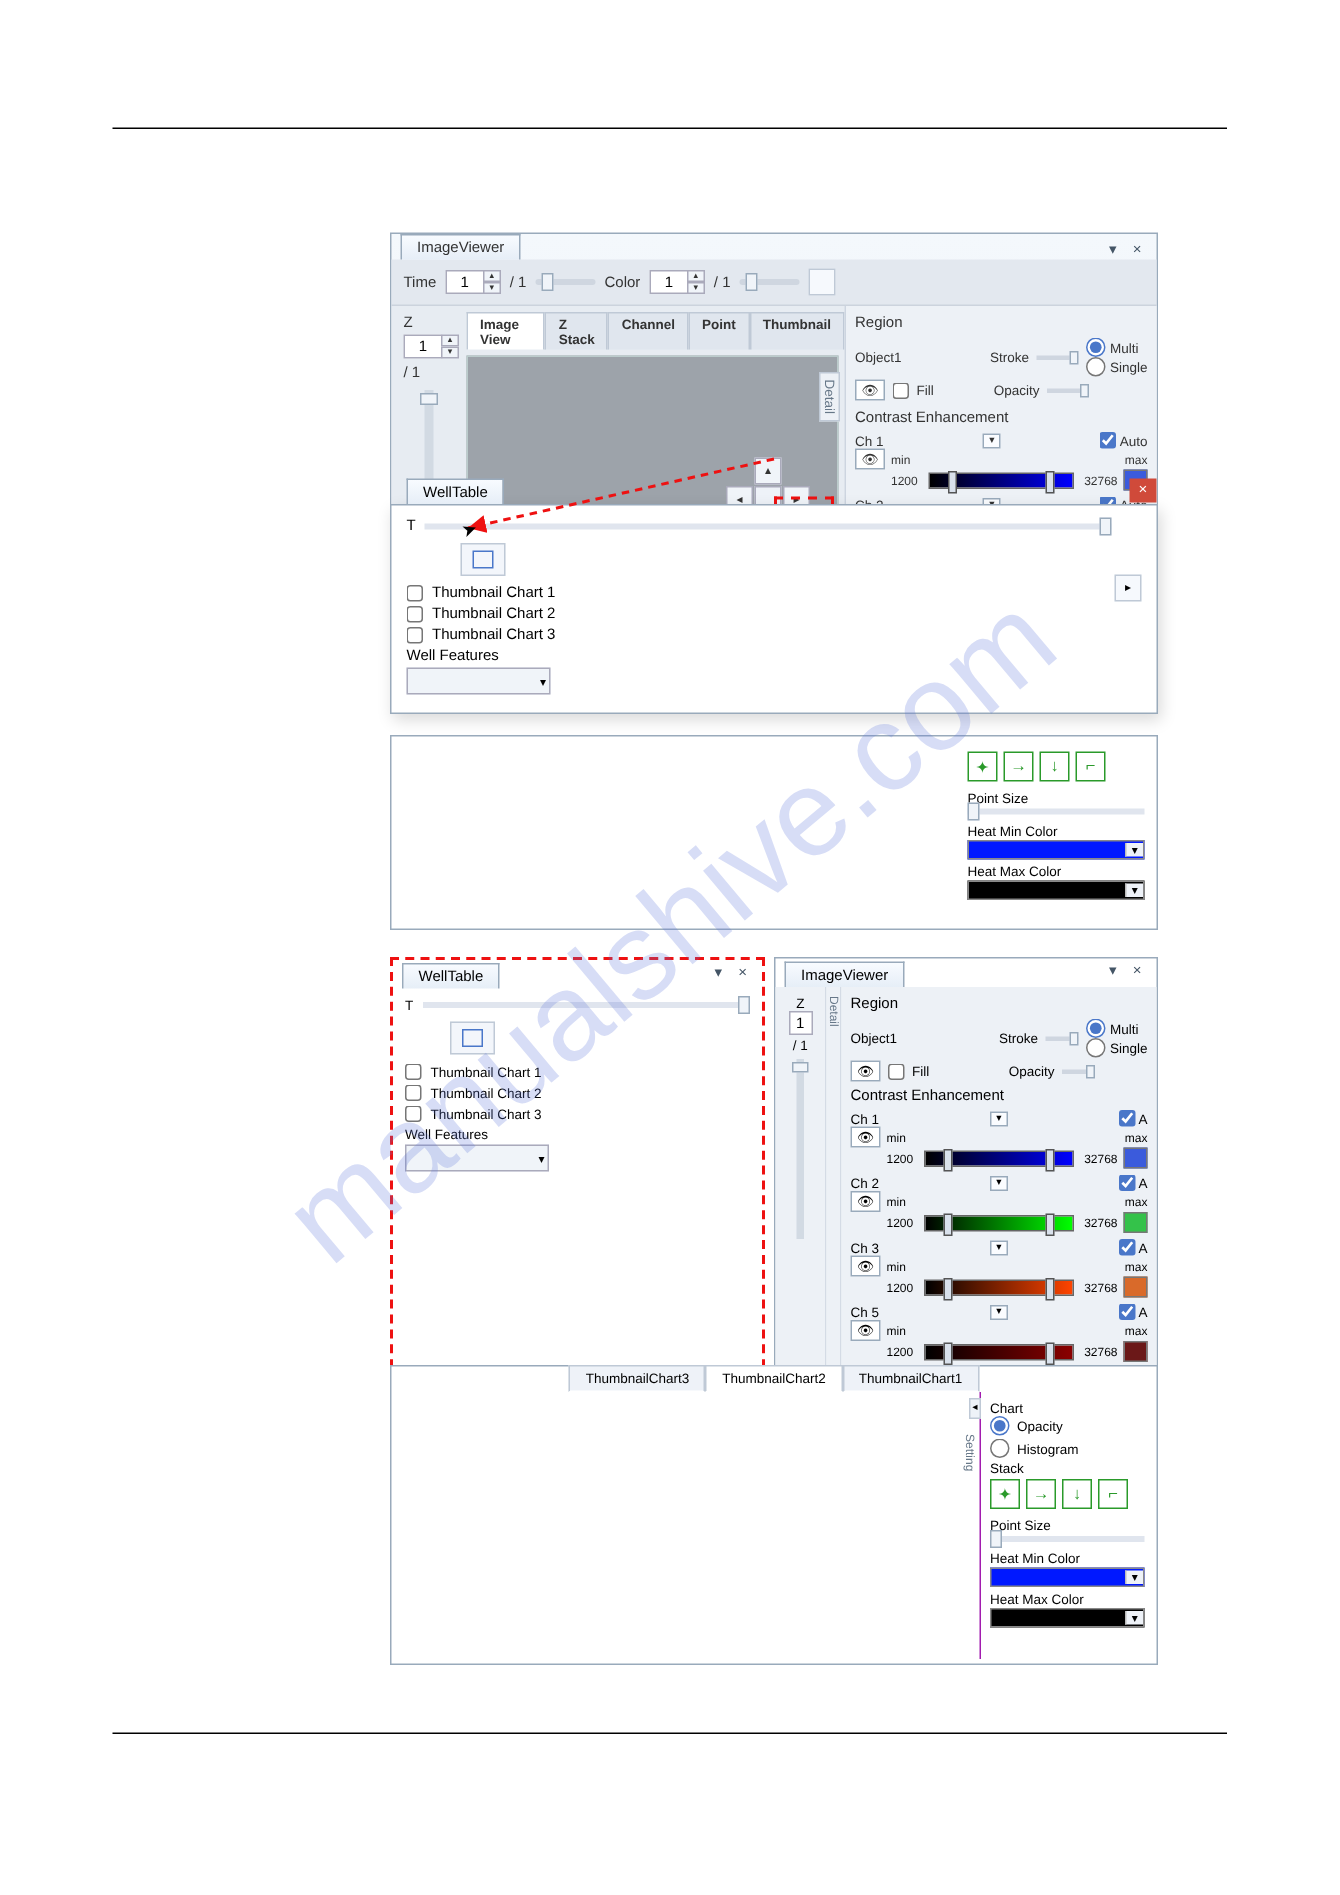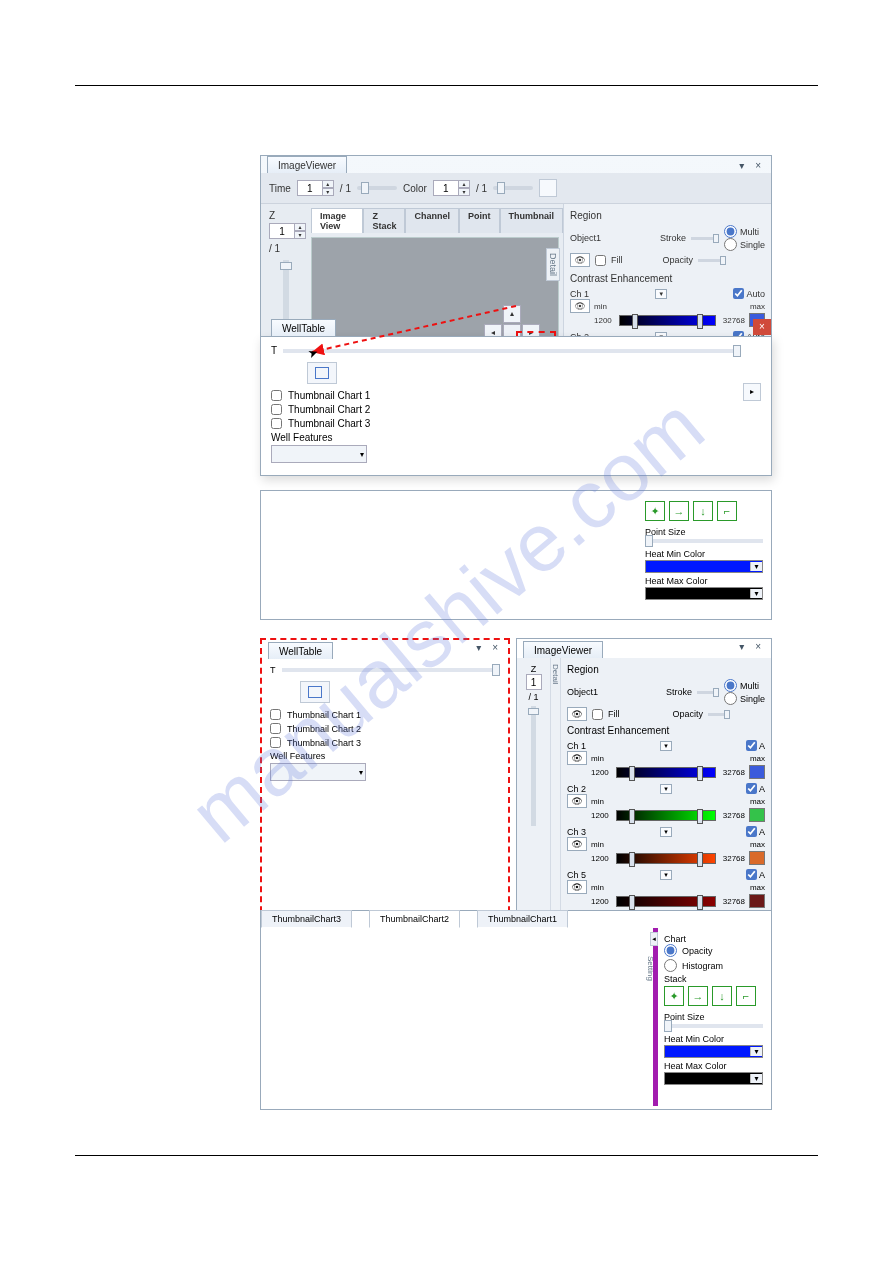--- a/index.html
+++ b/index.html
@@ -107,26 +107,26 @@
   .wt2-body { padding:6px 8px 8px; font-size:9px; }
   .iv2 { flex:1; border:1px solid #9ab; background:#fff; position:relative; }
   .iv2-body { display:flex; font-size:9px; }
   .iv2-left { width:34px; padding:6px 2px; background:#edf1f6; border-right:1px solid #d4dbe5; }
   .iv2-left .vslider { width:5px; height:120px; background:#d2dae3; margin:4px auto; position:relative; }
   .iv2-left .vslider .thumb { position:absolute; top:2px; left:-3px; width:11px; height:7px; background:#f0f4f9; border:1px solid #9ab; }
   .iv2-right { flex:1; padding:4px 6px 6px; background:#edf1f6; }
 
   
   .shot3 { position:absolute; left:260px; top:910px; width:512px; border:1px solid #9ab; background:#fff; height:200px; }
-  .tabs3 { display:flex; gap:17px; margin-top:-1px; }
+  .tabs3 { display:flex; gap:0; margin-top:-1px;justify-content:center; }
   .tabs3 span { padding:3px 10px; font-size:9px; background:#eef2f8; border:1px solid #bfc9d6; border-bottom:1px solid #fff; }
   .tabs3 span.active { background:#fff; }
   .chart3-body { display:flex; height: calc(100% - 20px); }
   .chart3-left { flex:1; }
-  .chart3-right { width:118px; padding:6px 8px 6px 6px; font-size:9px; border-left:5px solid #a21caf; position:relative; }
+  .chart3-right { width:118px; padding:6px 8px 6px 6px; font-size:9px; border-left:1px solid #a21caf; position:relative; }
   .chevL { position:absolute; left:-8px; top:4px; width:8px; height:14px; background:#eef2f8; border:1px solid #bfc9d6; font-size:7px; text-align:center; line-height:12px; }
   .setting-vert { writing-mode: vertical-rl; font-size:8px; position:absolute; left:-12px; top:28px; color:#678; }
 </style>
 </head>
 <body>
 
 <div class="hr-top"></div>
 <div class="hr-bottom"></div>
 <div class="watermark">manualshive.com</div>
 

